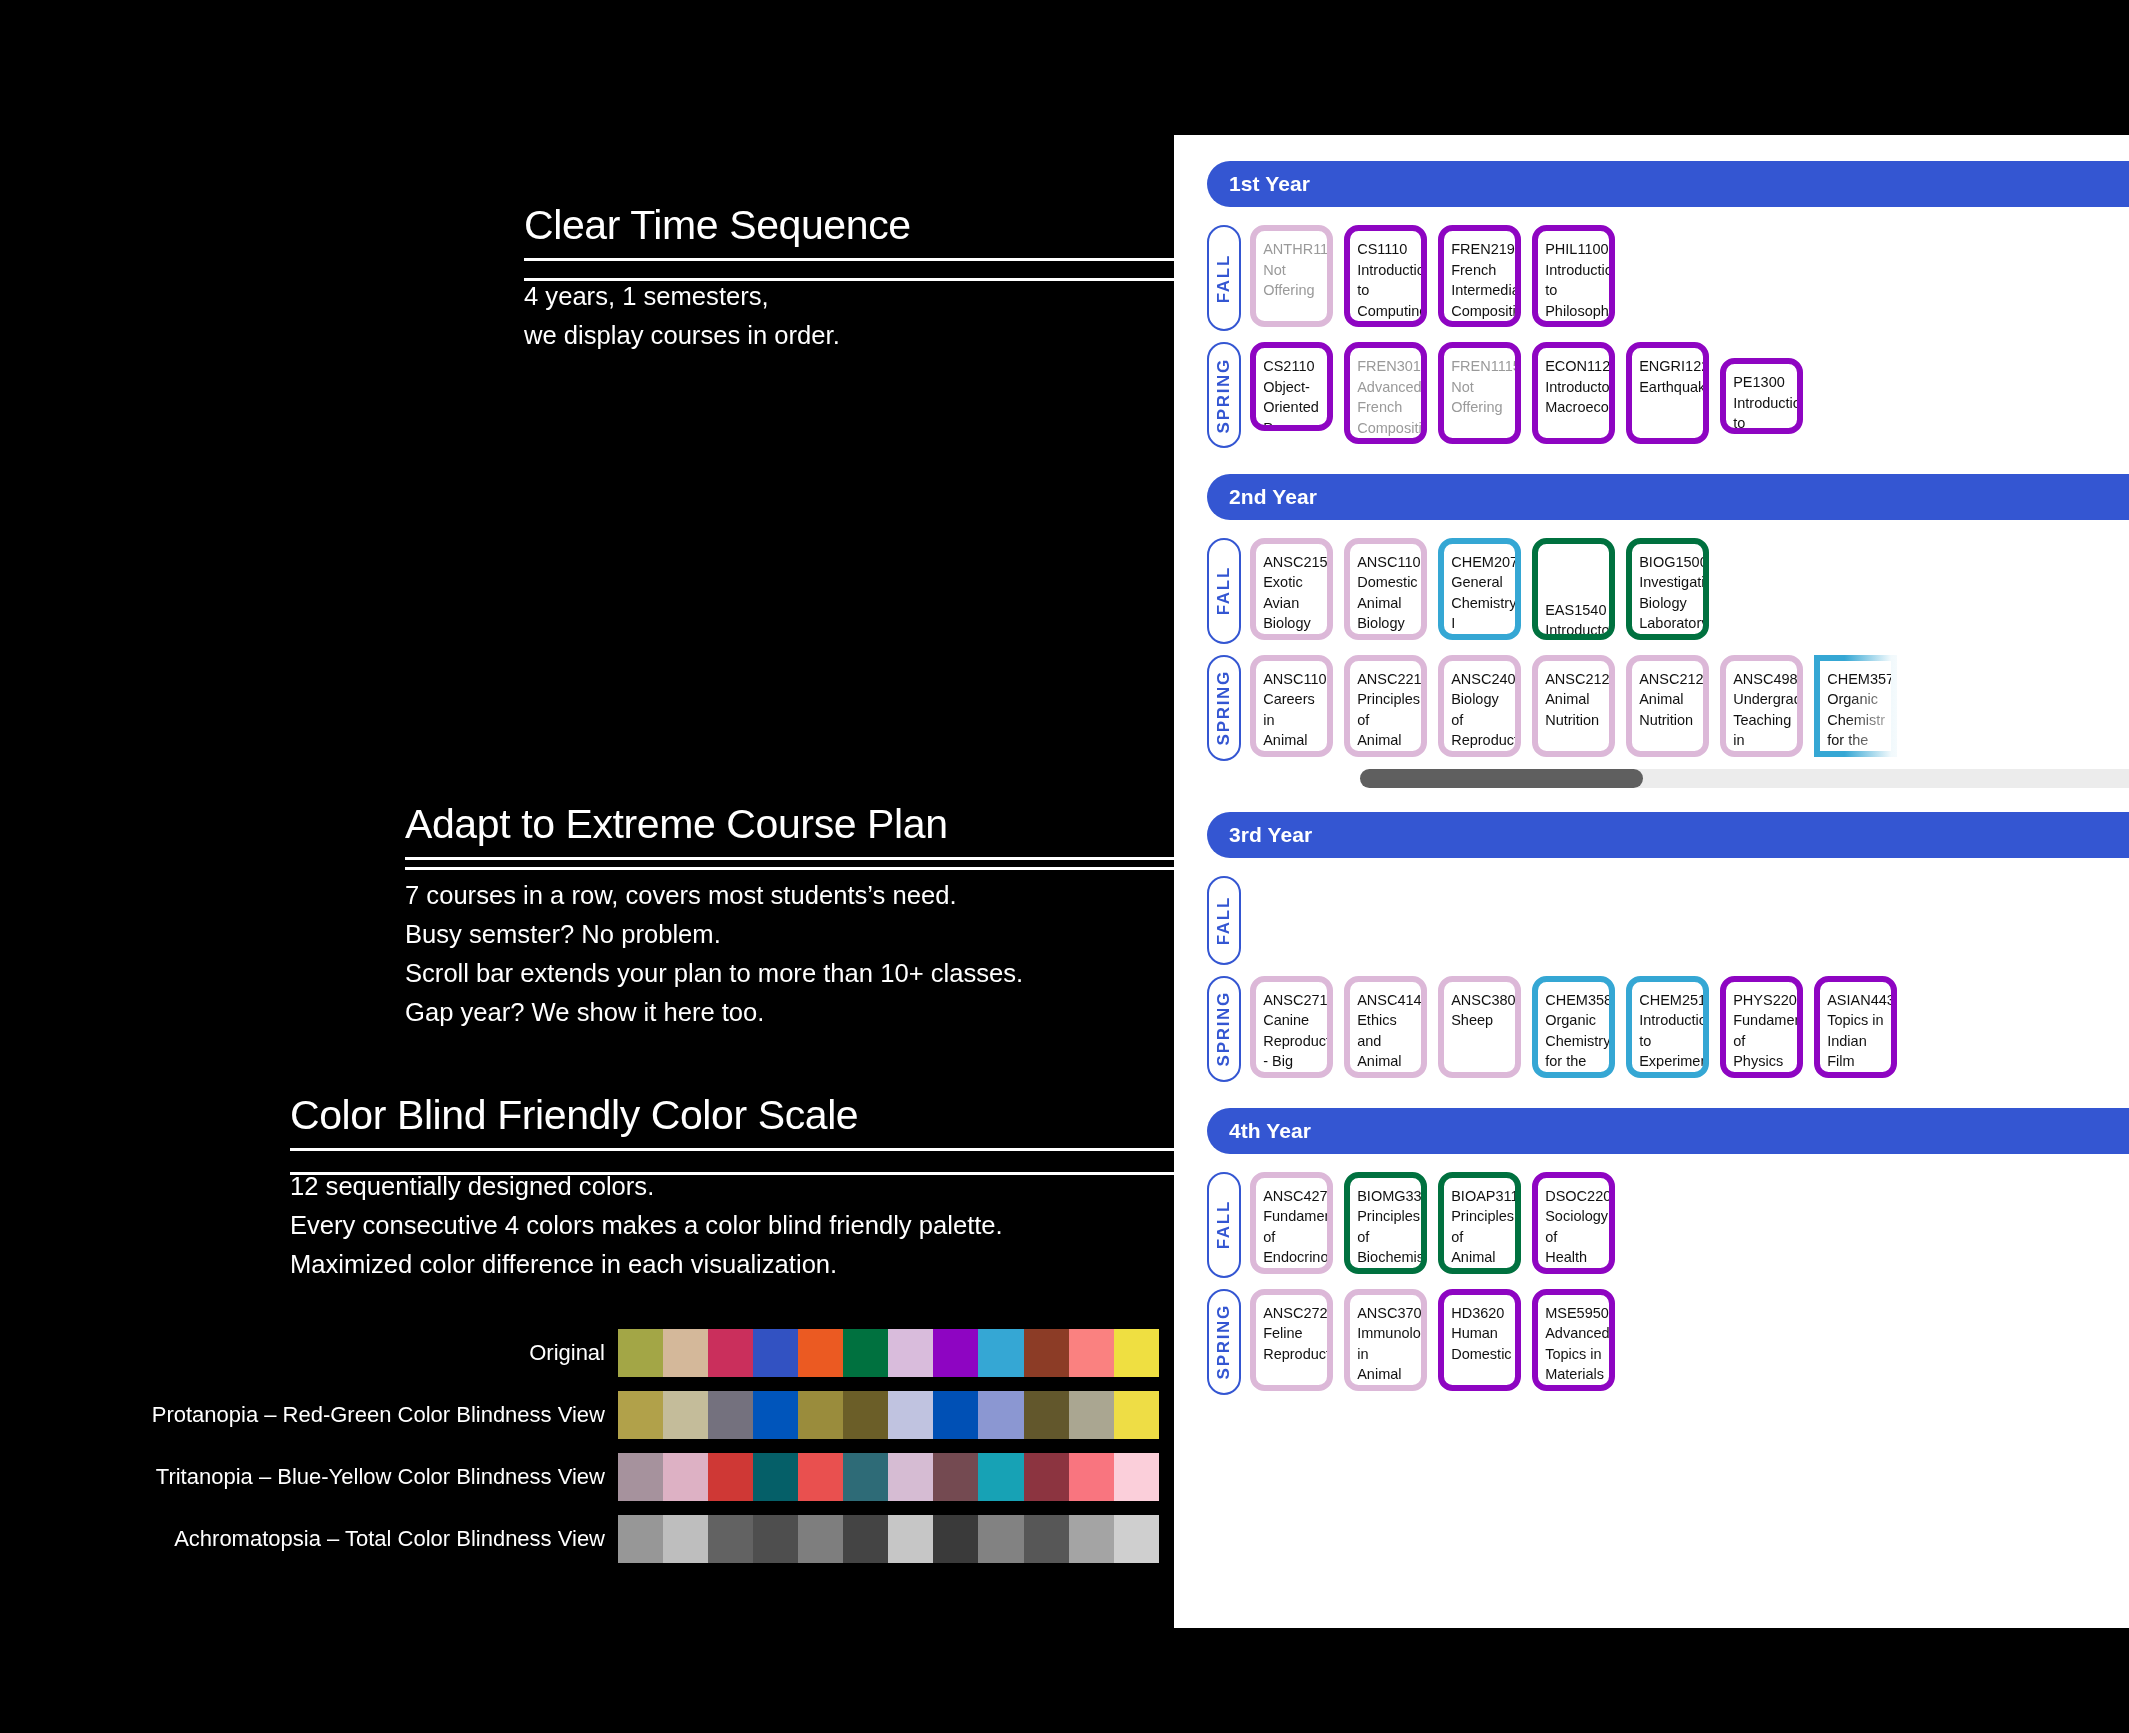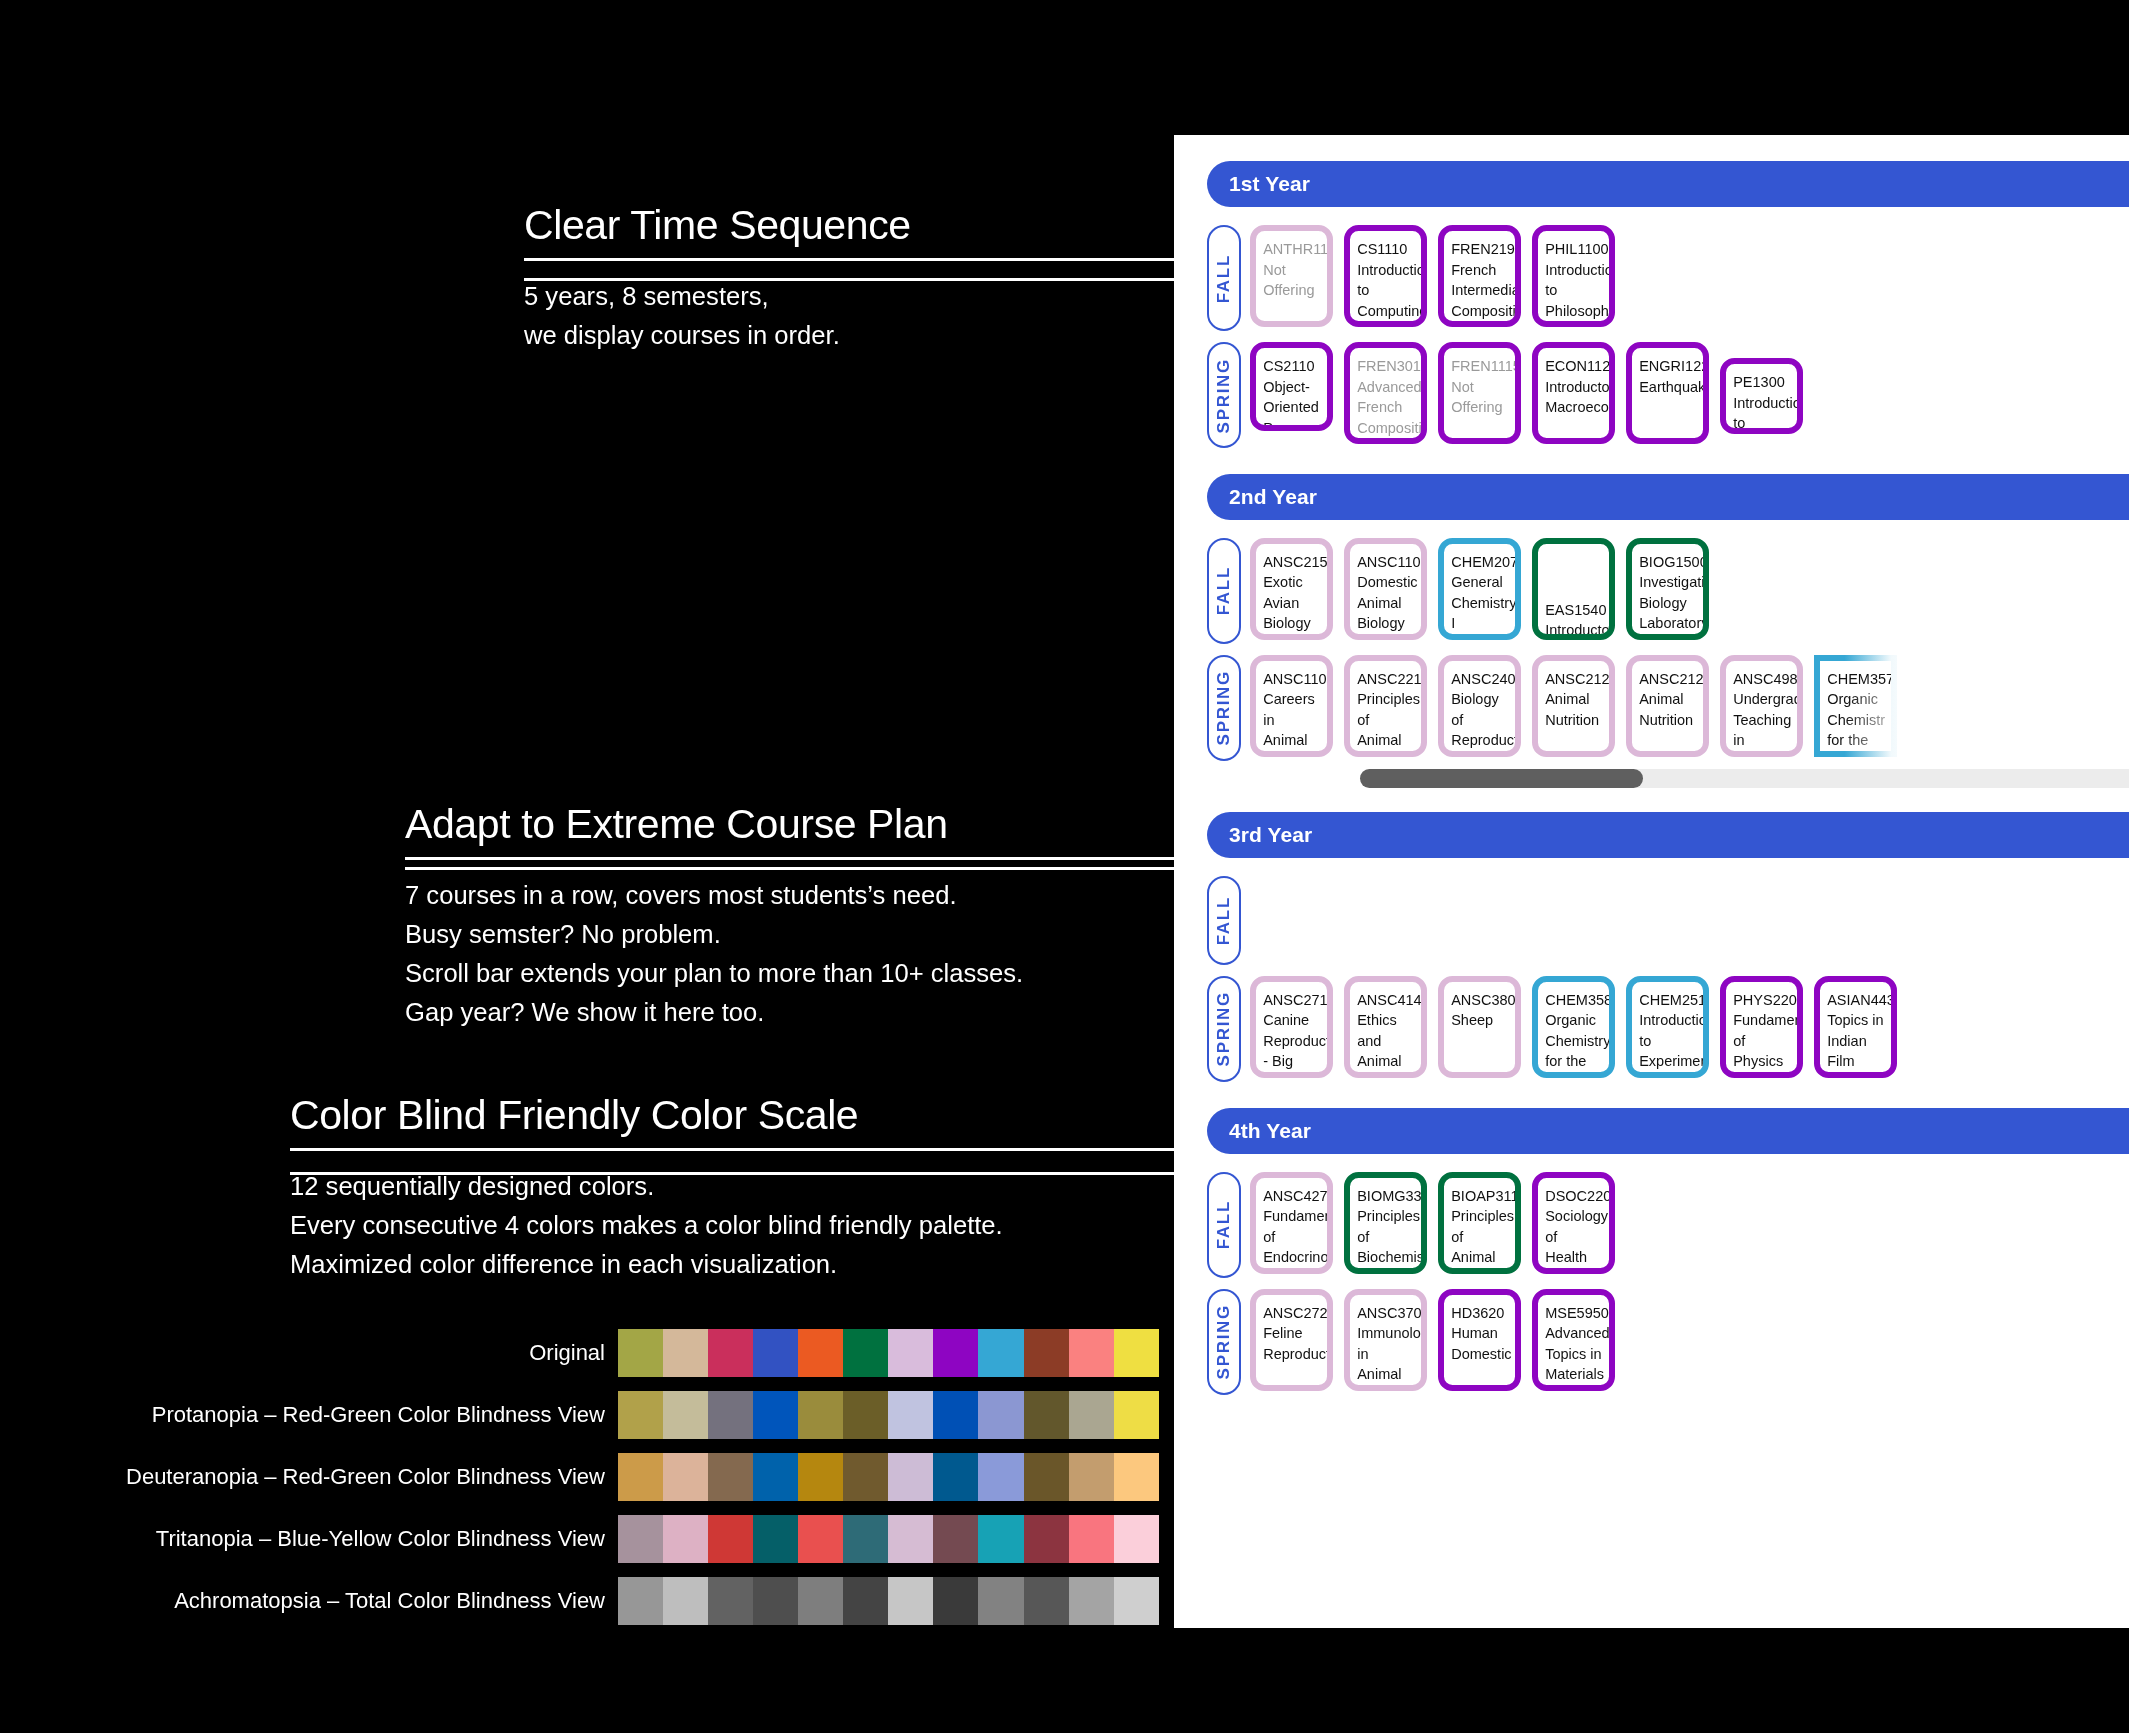--- a/index.html
+++ b/index.html
@@ -56,21 +56,21 @@
 <div class="conn" style="left:405px;top:867px;width:773px;"></div>
 <div class="conn-b" style="left:1174px;top:867px;width:190px;"></div>
 
 <div class="conn" style="left:290px;top:1172px;width:888px;"></div>
 <div class="conn-b" style="left:1174px;top:1172px;width:196px;"></div>
 
 <div class="annot blk1">
   <div class="ttl">Clear Time Sequence</div>
   <div class="rule"></div>
   <div class="body">
-    <div>5 years, 8 semesters,</div>
+    <div>4 years, 1 semesters,</div>
     <div>we display courses in order.</div>
   </div>
 </div>
 
 <div class="annot blk2">
   <div class="ttl">Adapt to Extreme Course Plan</div>
   <div class="rule"></div>
   <div class="body">
     <div>7 courses in a row, covers most students’s need.</div>
     <div>Busy semster? No problem.</div>
@@ -118,37 +118,20 @@
         <span style="background: rgb(107, 94, 40);"></span>
         <span style="background: rgb(192, 195, 224);"></span>
         <span style="background: rgb(0, 80, 181);"></span>
         <span style="background: rgb(139, 151, 210);"></span>
         <span style="background: rgb(98, 87, 44);"></span>
         <span style="background: rgb(170, 166, 145);"></span>
         <span style="background: rgb(238, 221, 69);"></span>
       </div>
     </div>
     <div class="pal-row">
-      <div class="pal-label">Deuteranopia – Red-Green Color Blindness View</div>
-      <div class="pal-swatches">
-        <span style="background: rgb(204, 155, 73);"></span>
-        <span style="background: rgb(220, 179, 154);"></span>
-        <span style="background: rgb(132, 105, 79);"></span>
-        <span style="background: rgb(0, 98, 171);"></span>
-        <span style="background: rgb(181, 135, 15);"></span>
-        <span style="background: rgb(112, 90, 46);"></span>
-        <span style="background: rgb(205, 188, 214);"></span>
-        <span style="background: rgb(0, 89, 143);"></span>
-        <span style="background: rgb(138, 154, 217);"></span>
-        <span style="background: rgb(106, 86, 41);"></span>
-        <span style="background: rgb(195, 157, 110);"></span>
-        <span style="background: rgb(252, 200, 126);"></span>
-      </div>
-    </div>
-    <div class="pal-row">
       <div class="pal-label">Tritanopia – Blue-Yellow Color Blindness View</div>
       <div class="pal-swatches">
         <span style="background: rgb(166, 146, 157);"></span>
         <span style="background: rgb(221, 177, 196);"></span>
         <span style="background: rgb(207, 56, 53);"></span>
         <span style="background: rgb(5, 95, 104);"></span>
         <span style="background: rgb(233, 80, 79);"></span>
         <span style="background: rgb(46, 107, 119);"></span>
         <span style="background: rgb(214, 188, 211);"></span>
         <span style="background: rgb(116, 74, 81);"></span>

